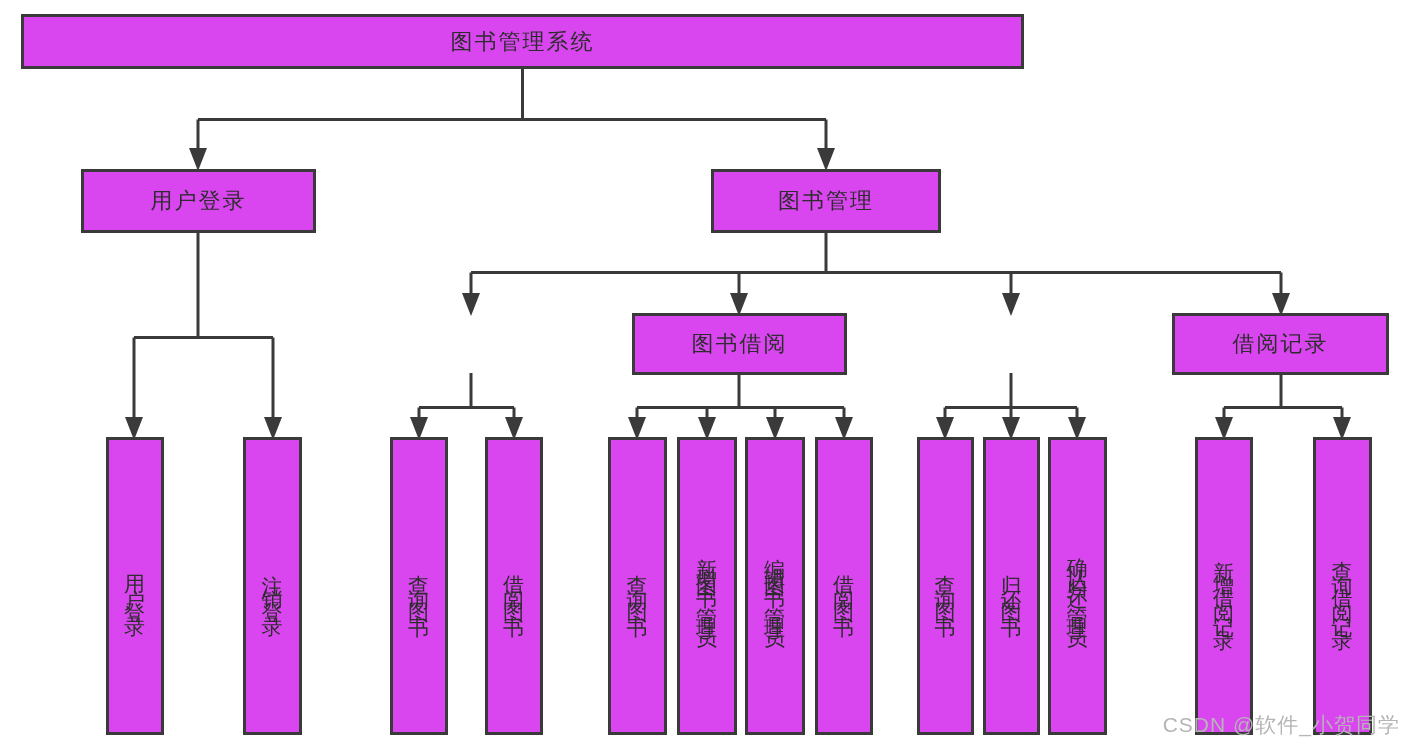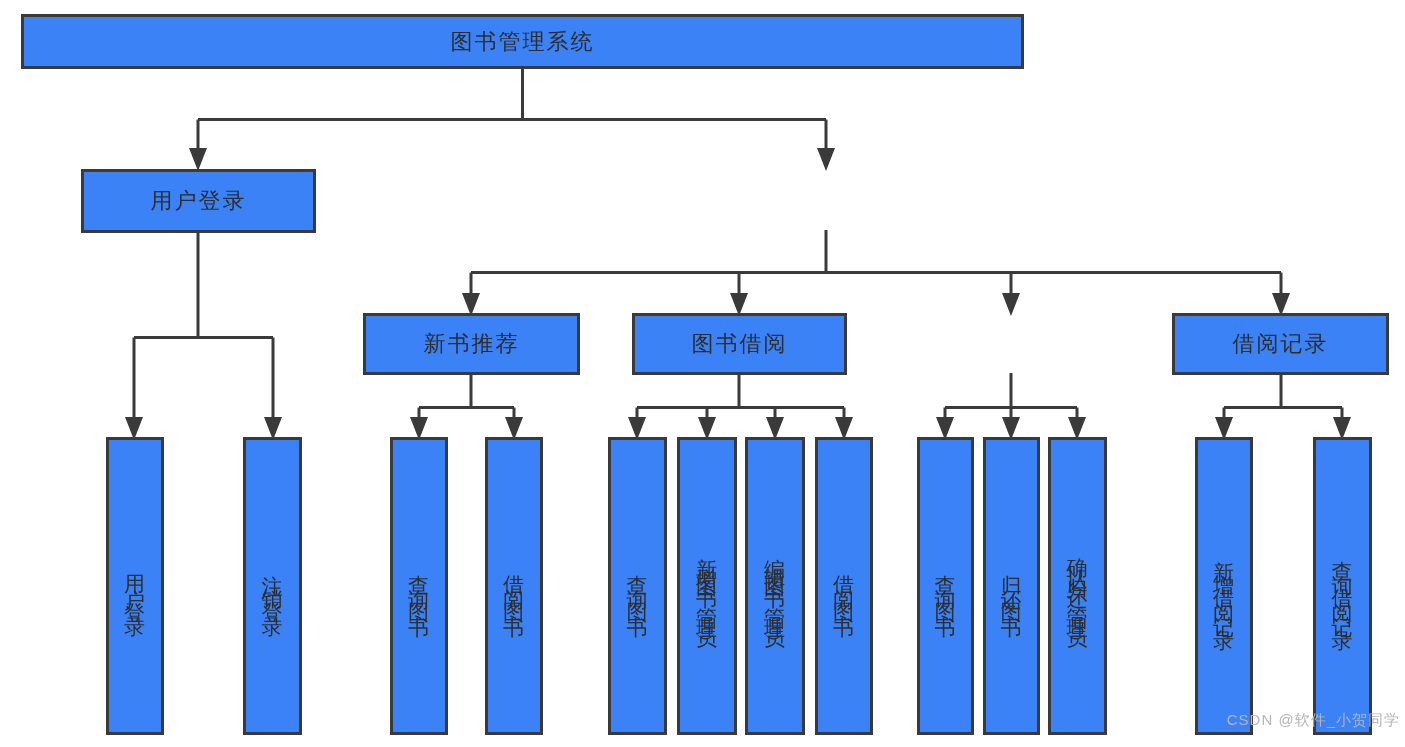--- a/index.html
+++ b/index.html
@@ -2,33 +2,33 @@
 <html><head>
 <meta charset="utf-8">
 <style>
   html,body{margin:0;padding:0;background:#ffffff;}
   .stage{
     position:relative;width:1405px;height:747px;background:#fff;overflow:hidden;
     font-family:"Liberation Sans","DejaVu Sans",sans-serif;
   }
   svg.wires{position:absolute;left:0;top:0;width:1405px;height:747px;}
   .node{
-    position:absolute;box-sizing:border-box;background:#3b82f6;
+    position:absolute;box-sizing:border-box;background:#d946ef;
     border:3px solid var(--line,#3a3a3a);
     display:flex;align-items:center;justify-content:center;
     color:var(--text,#2d2d2d);
   }
   .hnode{font-size:22px;letter-spacing:2px;white-space:nowrap;}
   .vnode span{
     writing-mode:vertical-rl;text-orientation:mixed;
     font-size:21px;line-height:1;
   }
   .watermark{
     position:absolute;top:711px;right:5px;
-    color:var(--wm,#b5b5b5);font-size:15px;letter-spacing:1px;white-space:nowrap;text-align:right;
+    color:var(--wm,#b5b5b5);font-size:21px;letter-spacing:1px;white-space:nowrap;text-align:right;
   }
 </style>
 </head>
 <body>
 
 <div class="stage" style="--line: #3a3a3a; --text: #2d2d2d; --wm: #b5b5b5; background: rgb(255, 255, 255);">
 
   <svg class="wires" viewBox="0 0 1405 747">
     <g stroke="#3a3a3a" stroke-width="3" fill="none">
 
@@ -76,24 +76,24 @@
     </g>
   </svg>
 
   <div class="node hnode" style="left:21px;top:14px;width:1003px;height:55px;">
     <span>图书管理系统</span>
   </div>
 
   <div class="node hnode" style="left:81px;top:169px;width:235px;height:64px;">
     <span>用户登录</span>
   </div>
+  <div class="node hnode" style="left:711px;top:169px;width:230px;height:64px;">
+    <span>图书管理</span>
+  </div>
 
-  <div class="node hnode" style="left:363px;top:313px;width:217px;height:62px;">
-    <span>新书推荐</span>
-  </div>
   <div class="node hnode" style="left:632px;top:313px;width:215px;height:62px;text-align:center;">
     <span>图书借阅</span>
   </div>
   <div class="node hnode" style="left:1172px;top:313px;width:217px;height:62px;">
     <span>借阅记录</span>
   </div>
 
   <div class="node vnode" style="left:106px;top:437px;width:58px;height:298px;">
     <span style="letter-spacing: 14px;">用户登录</span>
   </div>

